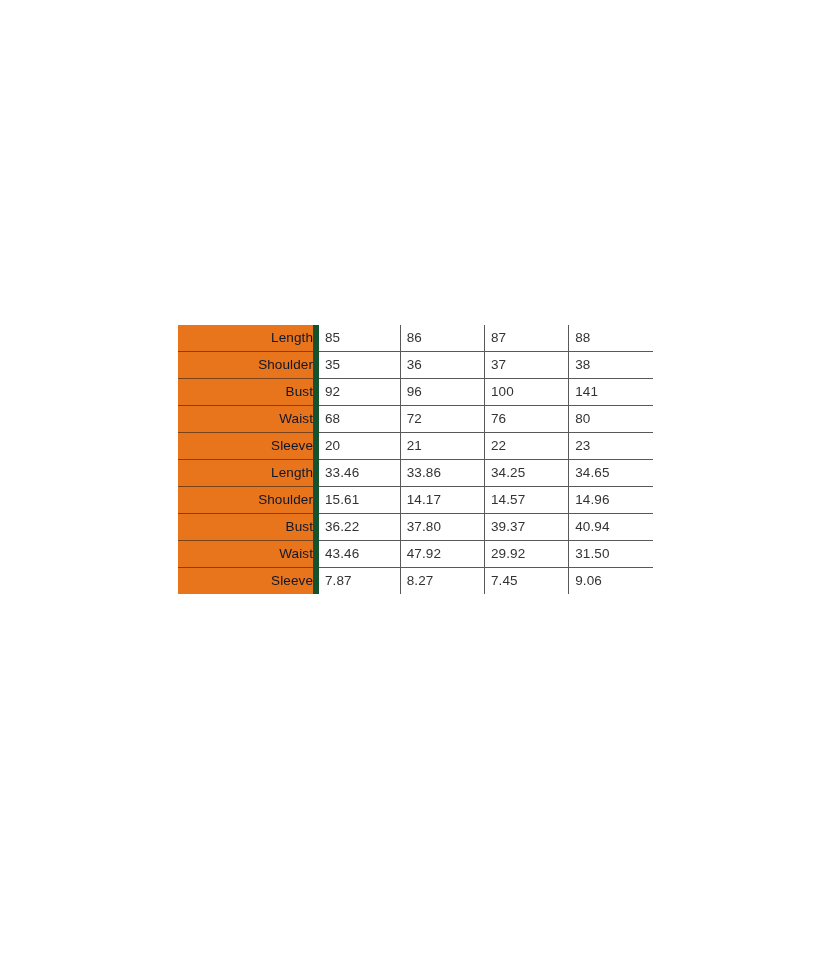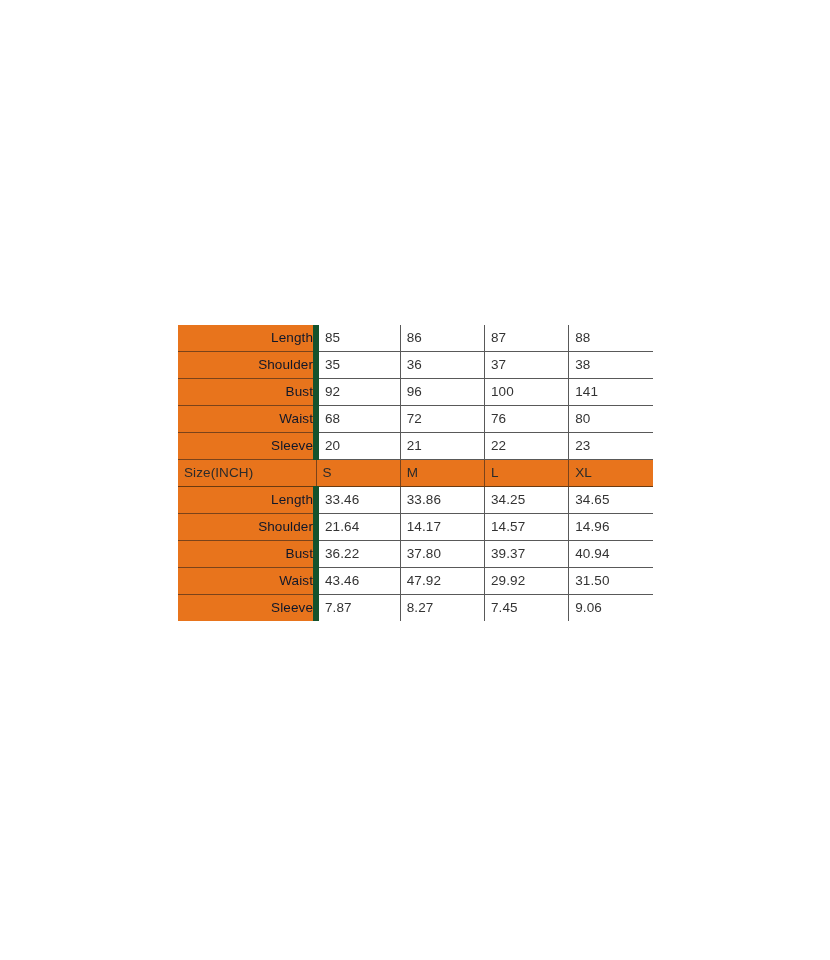--- a/index.html
+++ b/index.html
@@ -128,38 +128,31 @@
       <td class="dat last">80</td>
     </tr>
     <tr class="data-row block-end">
       <td class="lbl">Sleeve</td>
       <td class="dat">20</td>
       <td class="dat">21</td>
       <td class="dat">22</td>
       <td class="dat last">23</td>
     </tr>
 
-    <tr class="section-head">
-      <td class="lbl">Size(INCH)</td>
-      <td class="dat">S</td>
-      <td class="dat">M</td>
-      <td class="dat">L</td>
-      <td class="dat last">XL</td>
-    </tr>
 
     <tr class="data-row">
       <td class="lbl">Length</td>
       <td class="dat">33.46</td>
       <td class="dat">33.86</td>
       <td class="dat">34.25</td>
       <td class="dat last">34.65</td>
     </tr>
     <tr class="data-row">
       <td class="lbl">Shoulder</td>
-      <td class="dat">21.64</td>
+      <td class="dat">15.61</td>
       <td class="dat">14.17</td>
       <td class="dat">14.57</td>
       <td class="dat last">14.96</td>
     </tr>
     <tr class="data-row">
       <td class="lbl">Bust</td>
       <td class="dat">36.22</td>
       <td class="dat">37.80</td>
       <td class="dat">39.37</td>
       <td class="dat last">40.94</td>

